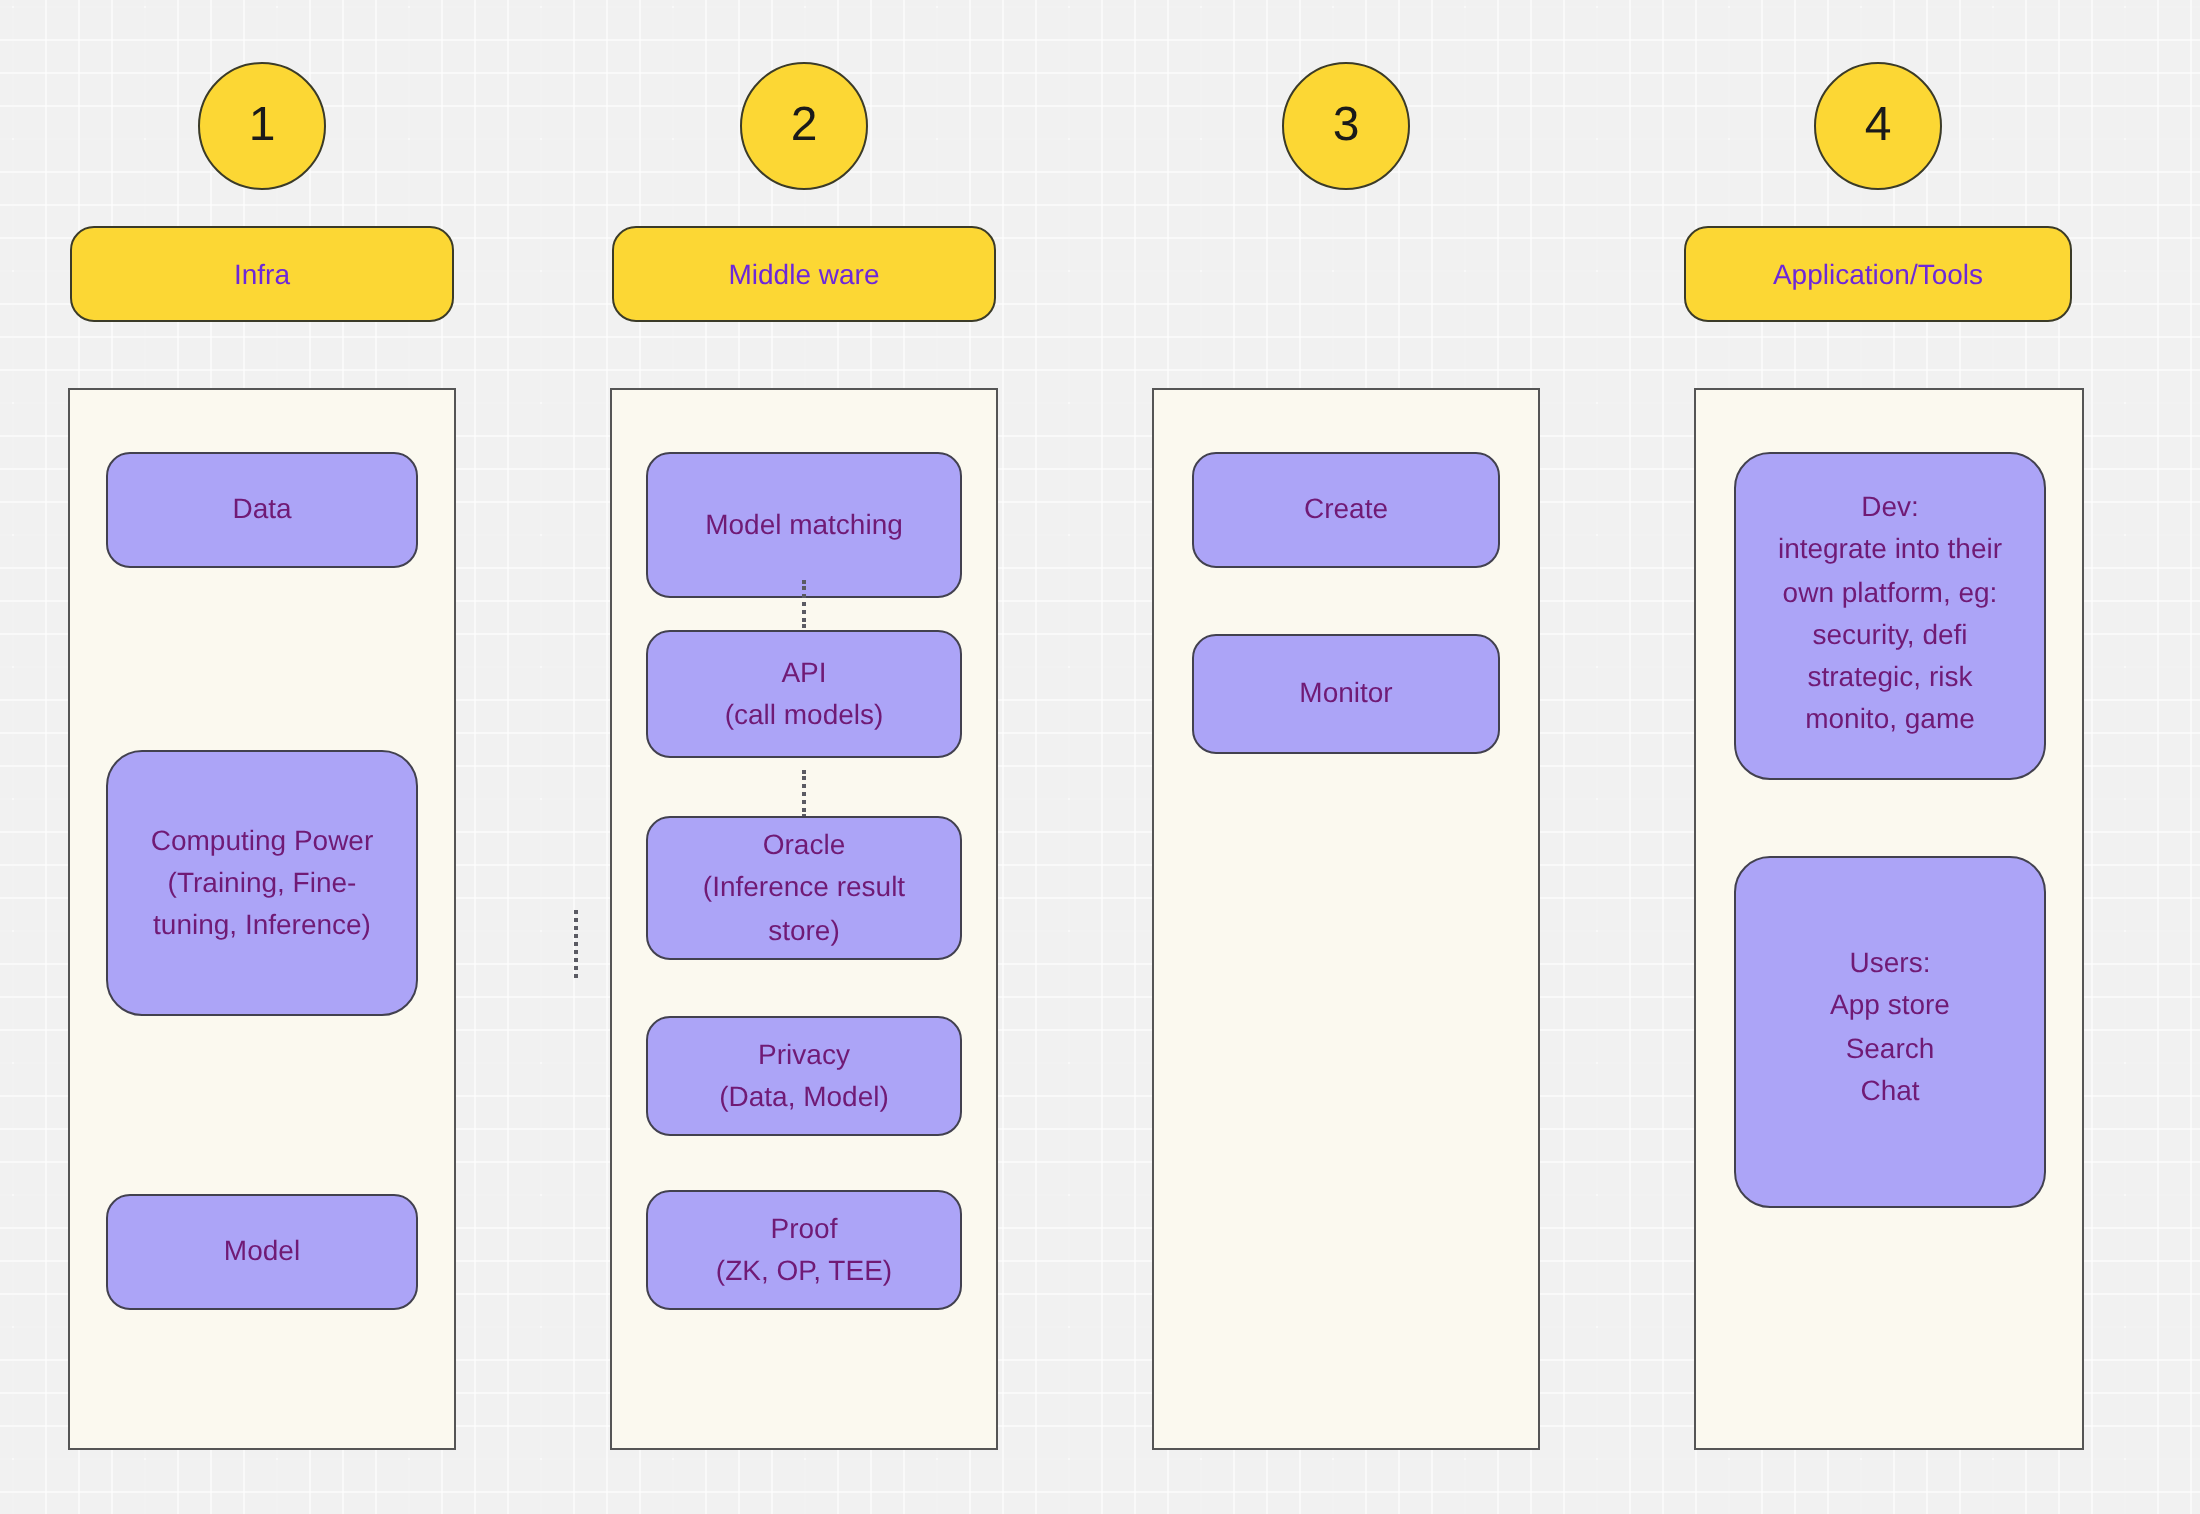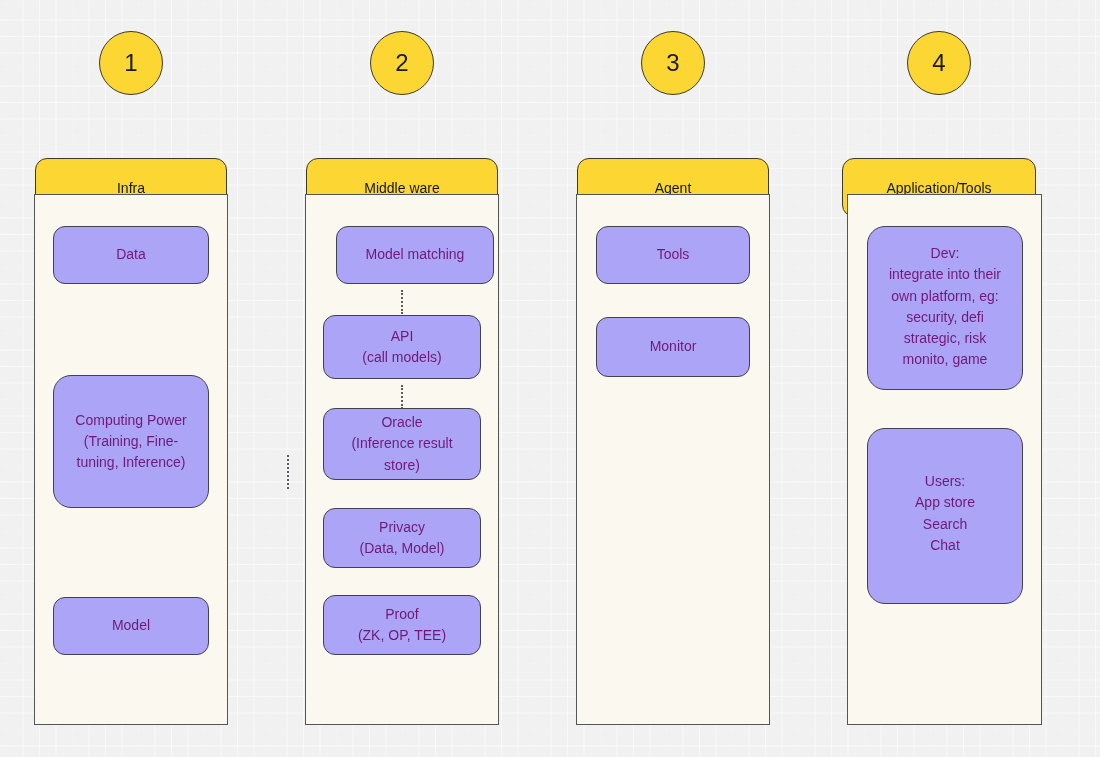--- a/index.html
+++ b/index.html
@@ -42,32 +42,31 @@
     align-items: center;
     justify-content: center;
     font-size: 24px;
     color: #1a1a1a;
     line-height: 1;
   }
 
   
   .col-header {
     position: absolute;
-    height: 59px;
+    height: 48px;
     background: #fcd734;
     border: 1px solid #3b3b28;
     border-radius: 12px;
     box-sizing: border-box;
     display: flex;
     align-items: center;
     justify-content: center;
     font-size: 14px;
-    color: #0f172a;
+    color: #6d28d9;
     text-align: center;
-    margin-top: 45px;
   }
 
   
   .col-body {
     position: absolute;
     background: #fbf9ef;
     border: 1px solid #555555;
     box-sizing: border-box;
   }
 
@@ -123,47 +122,46 @@
 
   <div class="dotted-connector" style="left:287px; top:455px; height:34px;"></div>
 
   <div class="badge" style="left:370px; top:31px;">2</div>
 
   <div class="col-header" style="left:306px; top:113px; width:192px;">Middle ware</div>
 
   <div class="col-body" style="left:305px; top:194px; width:194px; height:531px;">
   </div>
 
-  <div class="node" style="left:336px; top:226px; width:158px; height:58px;">Model matching</div>
+  <div class="node" style="left:323px; top:226px; width:158px; height:73px;">Model matching</div>
 
   <div class="dotted-connector" style="left:401px; top:290px; height:24px;"></div>
 
   <div class="node" style="left:323px; top:315px; width:158px; height:64px;">API
 (call models)</div>
 
   <div class="dotted-connector" style="left:401px; top:385px; height:24px;"></div>
 
   <div class="node" style="left:323px; top:408px; width:158px; height:72px;">Oracle
 (Inference result
 store)</div>
 
   <div class="node" style="left:323px; top:508px; width:158px; height:60px;">Privacy
 (Data, Model)</div>
 
   <div class="node" style="left:323px; top:595px; width:158px; height:60px;">Proof
 (ZK, OP, TEE)</div>
 
   <div class="badge" style="left:641px; top:31px;">3</div>
 
-  <div class="col-header" style="left:577px; top:113px; width:192px;">Agent</div>
 
   <div class="col-body" style="left:576px; top:194px; width:194px; height:531px;">
   </div>
 
-  <div class="node" style="left:596px; top:226px; width:154px; height:58px;">Tools</div>
+  <div class="node" style="left:596px; top:226px; width:154px; height:58px;">Create</div>
 
   <div class="node" style="left:596px; top:317px; width:154px; height:60px;">Monitor</div>
 
 
   <div class="badge" style="left:907px; top:31px;">4</div>
 
   <div class="col-header" style="left:842px; top:113px; width:194px;">Application/Tools</div>
 
   <div class="col-body" style="left:847px; top:194px; width:195px; height:531px;">
   </div>

